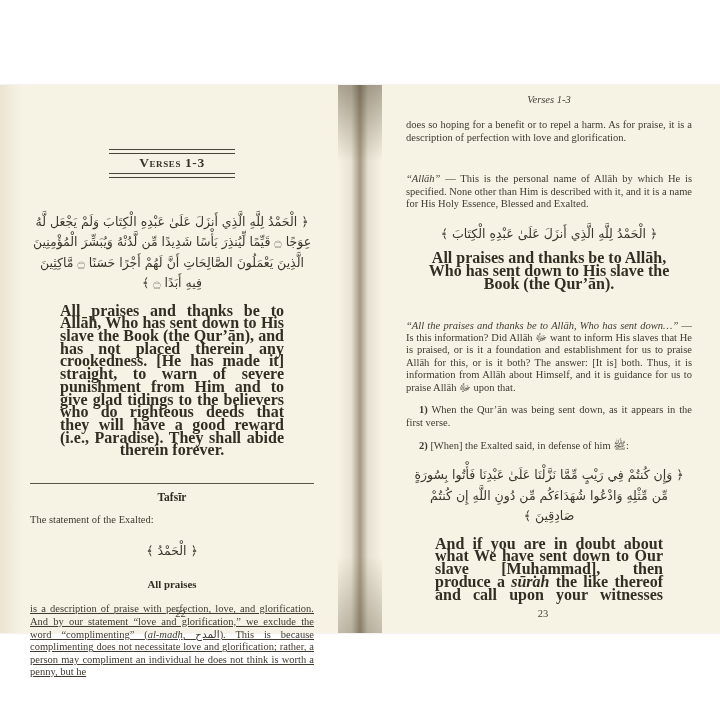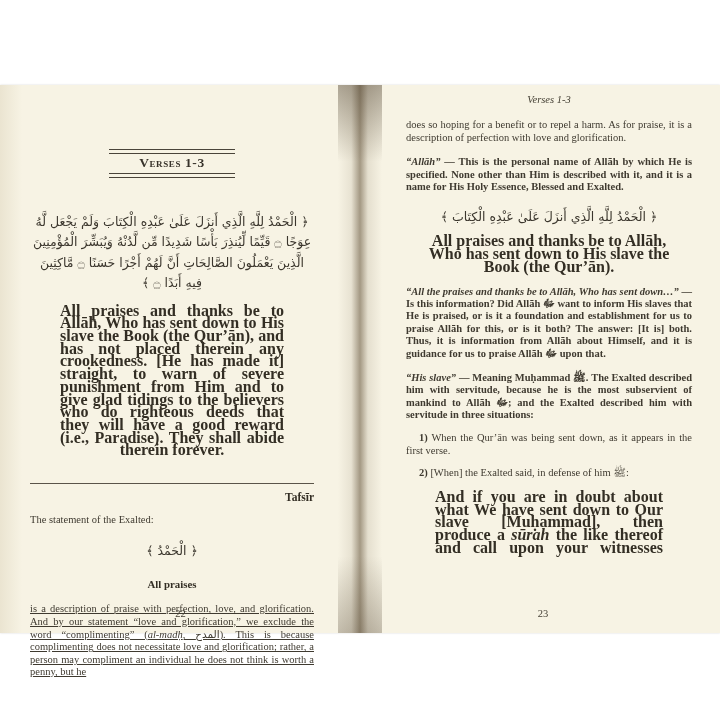--- a/index.html
+++ b/index.html
@@ -41,36 +41,36 @@
   .arabic{
     font-family:"DejaVu Sans", sans-serif;direction:rtl;text-align:center;
     color:#3b362d;
   }
   .arabic.main{font-size:12.5px;line-height:20.5px;margin-top:34px;}
   .translation{
     font-weight:bold;font-size:16px;line-height:12.7px;color:#332e24;
     text-align:justify;text-align-last:center;margin:11px 30px 0;
   }
   .section-rule{border:none;border-top:1px solid #5a5449;margin:26px 0 0;}
-  .tafsir-h{font-weight:bold;font-size:11.5px;margin-top:7px;text-align:right;color:#332e24;}
+  .tafsir-h{font-weight:bold;font-size:11.5px;margin-top:7px;text-align:center;color:#332e24;}
   .intro-p{margin-top:11px;}
   .arabic.snippet{font-size:12.5px;line-height:18px;margin-top:15px;}
   .snippet-tr{font-weight:bold;text-align:center;text-align-last:center;
     font-size:10.8px;margin-top:18px;color:#332e24;}
   .body-p{margin-top:13px;text-decoration:underline;}
   .em{font-style:italic;}
   .inline-ar{font-family:"DejaVu Sans", sans-serif;font-size:10.5px;}
   .pagenum{position:absolute;bottom:13px;text-align:center;font-size:10.5px;color:#454035;}
   .page.left .pagenum{left:30px;right:29px;}
   .page.right .pagenum{left:34px;right:28px;}
   
   .running-header{margin-top:9px;text-align:center;text-align-last:center;
     font-style:italic;font-size:10.5px;color:#454035;}
   .p-first{margin-top:13px;}
-  .p-next{margin-top:12px;font-weight:bold;}
+  .p-next{margin-top:29px;}
   .arabic.head-verse{font-size:12.5px;line-height:18px;margin-top:15px;text-align:center;}
   .translation.center-block{text-align:center;text-align-last:center;margin:9px 18px 0;}
   .list-item{margin-top:2px;text-indent:13px;}
   .list-num{font-weight:bold;}
   .arabic.quote2{font-size:12.5px;line-height:20.5px;margin-top:13px;padding:0 8px;}
   .translation.final-block{margin:11px 29px 0;text-align:justify;text-align-last:justify;}
 </style>
 </head>
 <body>
 
@@ -109,26 +109,26 @@
       <p class="p-first">does so hoping for a benefit or to repel a harm. As for praise, it is a description of perfection with love and glorification.</p>
 
       <p class="p-next"><span class="em">“Allāh”</span><span> — This is the personal name of Allāh by which He is specified. None other than Him is described with it, and it is a name for His Holy Essence, Blessed and Exalted.</span></p>
 
       <div class="arabic head-verse">﴿ الْحَمْدُ لِلَّهِ الَّذِي أَنزَلَ عَلَىٰ عَبْدِهِ الْكِتَابَ ﴾</div>
 
       <div class="translation center-block">All praises and thanks be to Allāh, Who has sent down to His slave the Book (the Qur’ān).</div>
 
       <p class="p-next"><span class="em">“All the praises and thanks be to Allāh, Who has sent down…”</span><span> — Is this information? Did Allāh ﷻ want to inform His slaves that He is praised, or is it a foundation and establishment for us to praise Allāh for this, or is it both? The answer: [It is] both. Thus, it is information from Allāh about Himself, and it is guidance for us to praise Allāh ﷻ upon that.</span></p>
 
-      <p class="p-next"><span class="em">“His slave”</span><span> — Meaning Muḥammad ﷺ. The Exalted described him with servitude, because he is the most subservient of mankind to Allāh ﷻ; and the Exalted described him with servitude in three situations:</span></p>
 
       <p class="list-item"><span class="list-num">1)</span><span> When the Qur’ān was being sent down, as it appears in the first verse.</span></p>
 
       <p class="list-item"><span class="list-num">2)</span><span> [When] the Exalted said, in defense of him ﷺ:</span></p>
 
+      <div class="arabic quote2">﴿ وَإِن كُنتُمْ فِي رَيْبٍ مِّمَّا نَزَّلْنَا عَلَىٰ عَبْدِنَا فَأْتُوا بِسُورَةٍ مِّن مِّثْلِهِ وَادْعُوا شُهَدَاءَكُم مِّن دُونِ اللَّهِ إِن كُنتُمْ صَادِقِينَ ﴾</div>
 
       <div class="translation final-block"><span>And if you are in doubt about what We have sent down to Our slave [Muḥammad], then produce a </span><span class="em">sūrah</span><span> the like thereof and call upon your witnesses</span></div>
 
       <div class="pagenum">23</div>
     </div>
 
     <div class="spine"></div>
   </div>
 </div>
 

